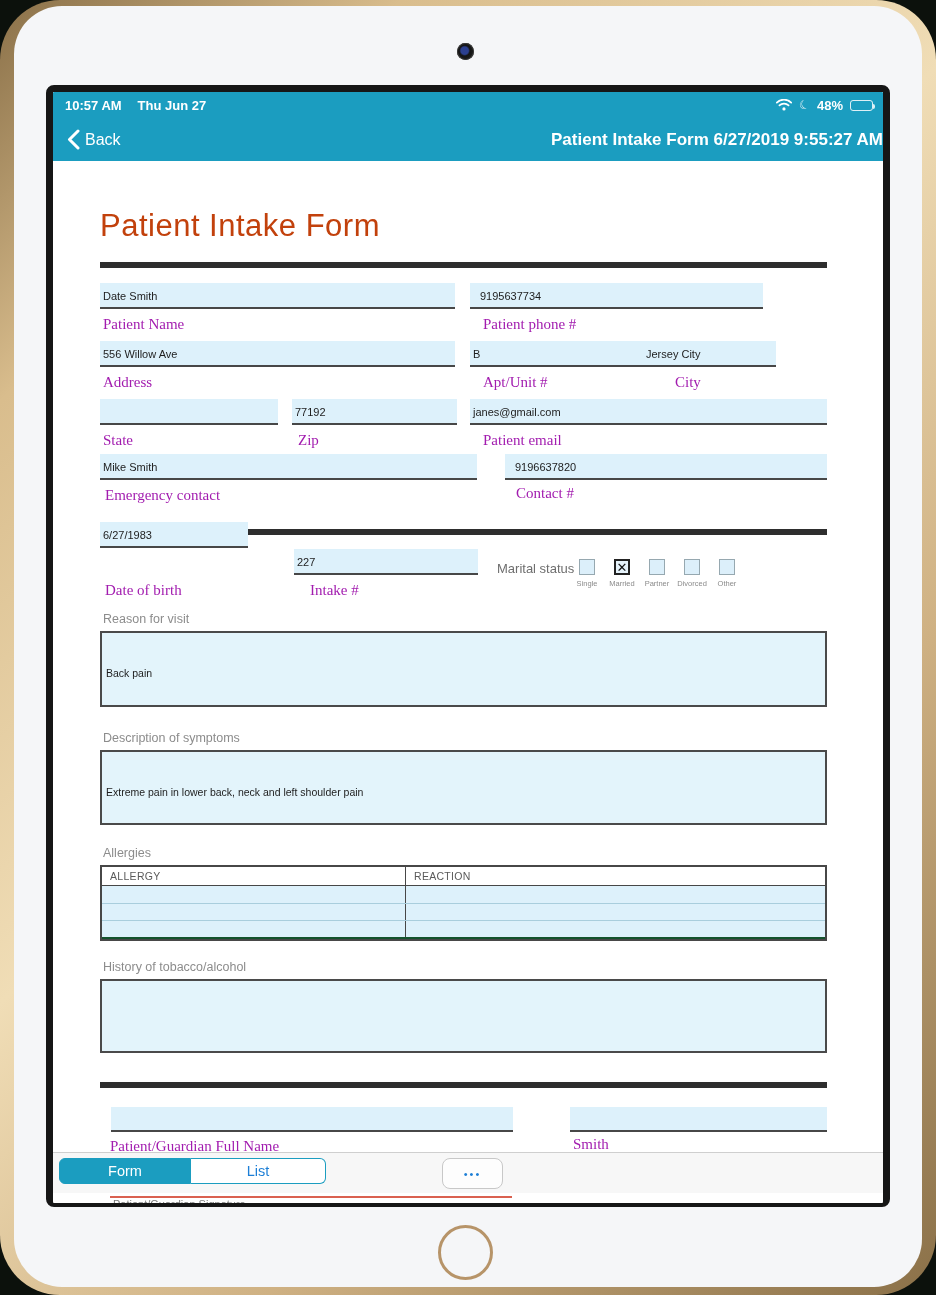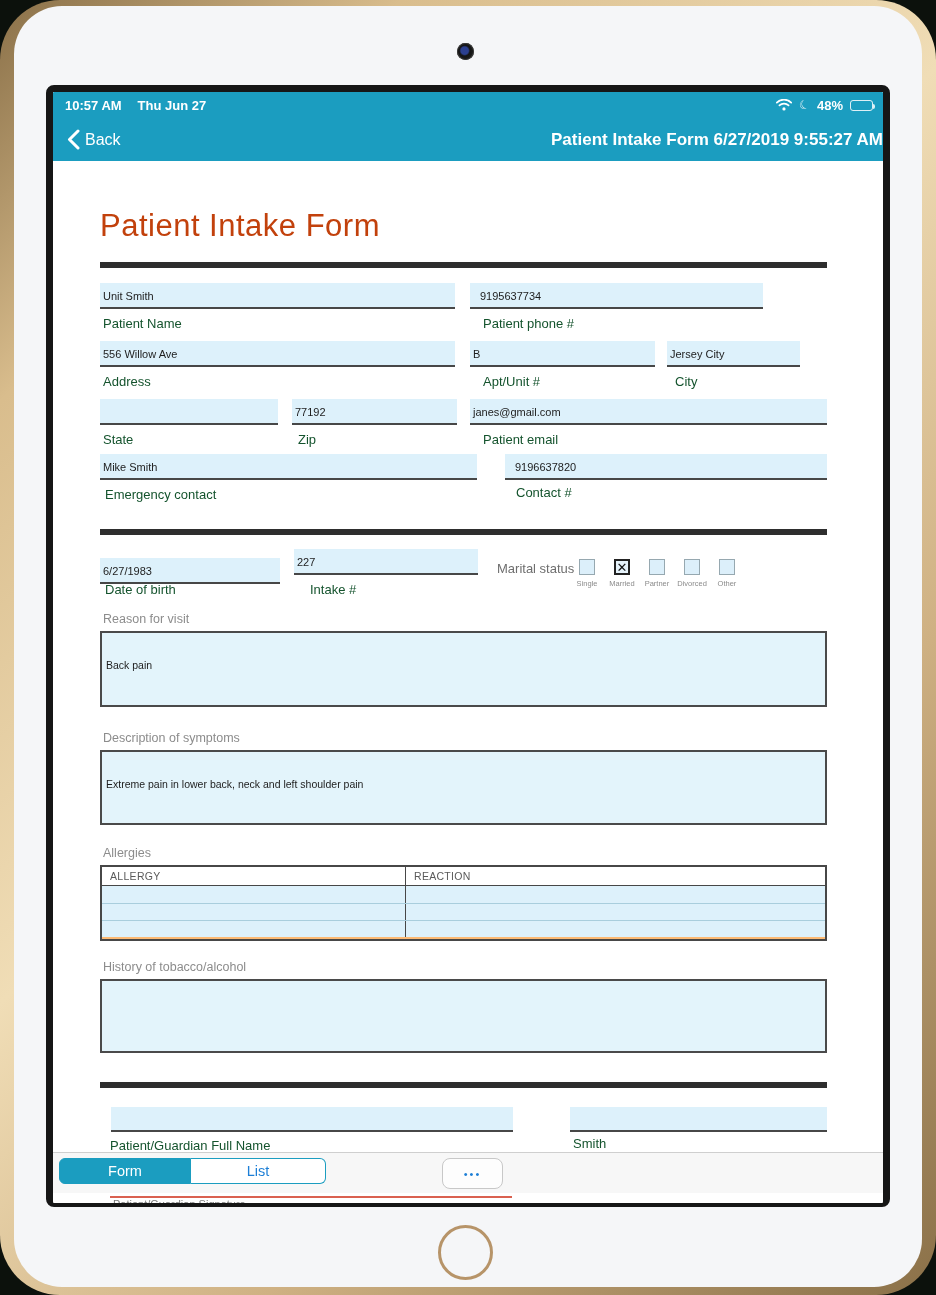--- a/index.html
+++ b/index.html
@@ -57,39 +57,39 @@
   .nav-title { position:absolute; left:0; top:0; width:100%; height:43px; line-height:43px; text-align:right; font-size:17px; font-weight:700; }
 
   
   .form-title { position:absolute; left:47px; top:116px; font-size:31px; color:#c2410c; font-weight:400; letter-spacing:.5px; }
   .divider { position:absolute; left:47px; width:727px; height:6px; background:#2e2e2e; }
   .fld {
     position:absolute; height:26px; background:#ddf1fb; border-bottom:2px solid #474747;
     font-size:11px; color:#1d1d1d; padding:7px 3px 0 3px; overflow:hidden; white-space:nowrap;
   }
   .fld.indent { padding-left:10px; }
-  .lbl { position:absolute; font-size:13px; color:#14532d; white-space:nowrap; }
+  .lbl { position:absolute; font-size:15px; color:#a21caf; white-space:nowrap;font-family:Liberation Serif, serif; }
   .sec-lbl { position:absolute; font-size:12.5px; color:#8c8c8c; }
   .tarea {
     position:absolute; left:47px; width:727px; background:#e3f4fb; border:2px solid #4a4a4a;
-    font-size:10.5px; color:#1d1d1d; padding:26px 4px 0 4px;
+    font-size:10.5px; color:#1d1d1d; padding:34px 4px 0 4px;
   }
   
   .marital-lbl { position:absolute; left:444px; top:469px; font-size:13px; color:#6e6e6e; }
   .marital-row { position:absolute; left:519px; top:467px; display:flex; gap:5px; }
   .mopt { display:flex; flex-direction:column; align-items:center; min-width:30px; }
   .mbox {
     width:16px; height:16px; background:#dceffa; border:1px solid #96a8b0;
     display:flex; align-items:center; justify-content:center;
     font-size:13px; color:#111; line-height:1; cursor:pointer;
   }
   .mopt.checked .mbox { border:2px solid #222; background:#e6f3fb; }
   .mlabel { margin-top:4px; font-size:7.5px; color:#8b8b8b; white-space:nowrap; }
   
-  .al-table { position:absolute; left:47px; top:773px; width:727px; height:76px; border:2px solid #474747; background:#fdba74; }
+  .al-table { position:absolute; left:47px; top:773px; width:727px; height:76px; border:2px solid #474747; background:#14532d; }
   .al-head { display:flex; height:19px; border-bottom:1px solid #474747; background:#fff; }
   .al-hcell { font-size:10.5px; color:#5a5a5a; padding:3px 0 0 8px; letter-spacing:.3px; }
   .al-hcell:first-child { width:304px; border-right:1px solid #474747; }
   .al-row { display:flex; height:17px; background:#ddf1fb; }
   .al-row + .al-row { border-top:1px solid #a9cedd; }
   .al-cell { font-size:10px; color:#1d1d1d; padding:2px 0 0 8px; }
   .al-cell:first-child { width:304px; border-right:1px solid #474747; }
   
   .sig-line { position:absolute; left:57px; top:1104px; width:402px; height:2px; background:#d9604f; }
   .sig-lbl { position:absolute; left:60px; top:1106px; font-size:11px; color:#7a7a7a; }
@@ -152,47 +152,47 @@
       <svg width="13" height="21" viewBox="0 0 13 21">
         <polyline points="11,2 2.5,10.5 11,19" stroke="#fff" stroke-width="3" fill="none" stroke-linecap="round" stroke-linejoin="round"></polyline>
       </svg>
       <span>Back</span>
     </div>
   </div>
 
   <div class="form-title">Patient Intake Form</div>
   <div class="divider" style="top:170px"></div>
 
-  <div class="fld" style="left:47px;top:191px;width:355px">Unit Smith</div>
+  <div class="fld" style="left:47px;top:191px;width:355px">Date Smith</div>
   <div class="fld indent" style="left:417px;top:191px;width:293px">9195637734</div>
   <div class="lbl" style="left:50px;top:224px">Patient Name</div>
   <div class="lbl" style="left:430px;top:224px">Patient phone #</div>
 
   <div class="fld" style="left:47px;top:249px;width:355px">556 Willow Ave</div>
   <div class="fld" style="left:417px;top:249px;width:185px">B</div>
-  <div class="fld" style="left:614px;top:249px;width:133px">Jersey City</div>
+  <div class="fld" style="left:590px;top:249px;width:133px">Jersey City</div>
   <div class="lbl" style="left:50px;top:282px">Address</div>
   <div class="lbl" style="left:430px;top:282px">Apt/Unit #</div>
   <div class="lbl" style="left:622px;top:282px">City</div>
 
   <div class="fld" style="left:47px;top:307px;width:178px"></div>
   <div class="fld" style="left:239px;top:307px;width:165px">77192</div>
   <div class="fld" style="left:417px;top:307px;width:357px">janes@gmail.com</div>
   <div class="lbl" style="left:50px;top:340px">State</div>
   <div class="lbl" style="left:245px;top:340px">Zip</div>
   <div class="lbl" style="left:430px;top:340px">Patient email</div>
 
   <div class="fld" style="left:47px;top:362px;width:377px">Mike Smith</div>
   <div class="fld indent" style="left:452px;top:362px;width:322px">9196637820</div>
   <div class="lbl" style="left:52px;top:395px">Emergency contact</div>
   <div class="lbl" style="left:463px;top:393px">Contact #</div>
 
   <div class="divider" style="top:437px"></div>
 
-  <div class="fld" style="left:47px;top:466px;width:180px">6/27/1983</div>
+  <div class="fld" style="left:47px;top:430px;width:148px">6/27/1983</div>
   <div class="fld" style="left:241px;top:457px;width:184px">227</div>
   <div class="lbl" style="left:52px;top:490px">Date of birth</div>
   <div class="lbl" style="left:257px;top:490px">Intake #</div>
 
   <div class="marital-lbl">Marital status</div>
   <div class="marital-row">
     <div class="mopt">
       <div class="mbox"></div>
       <div class="mlabel">Single</div>
     </div>

